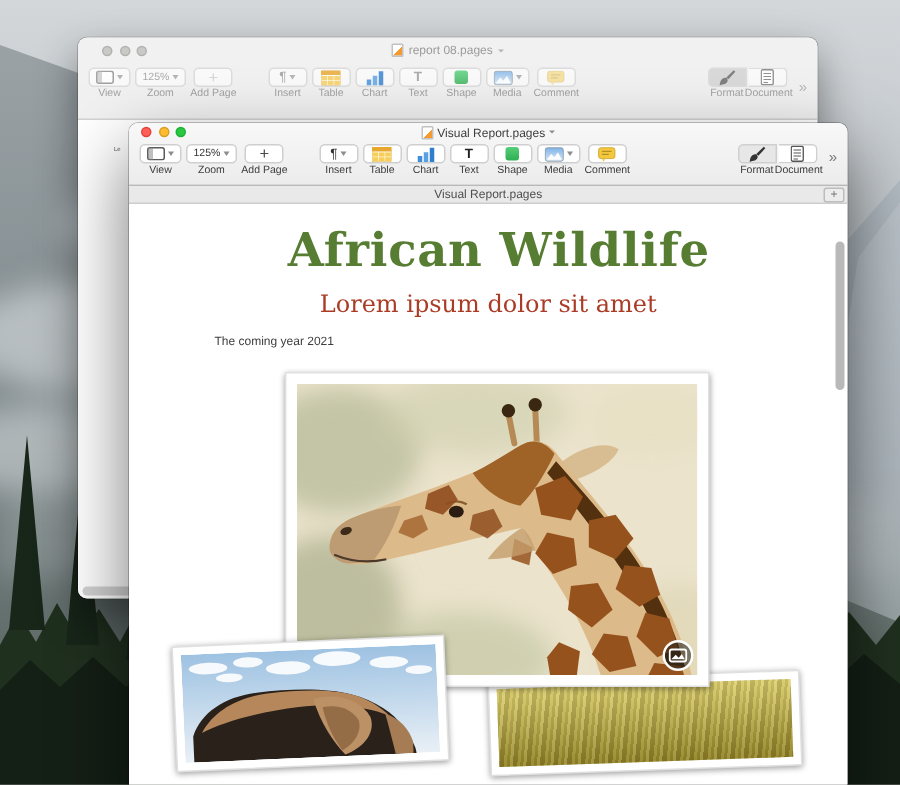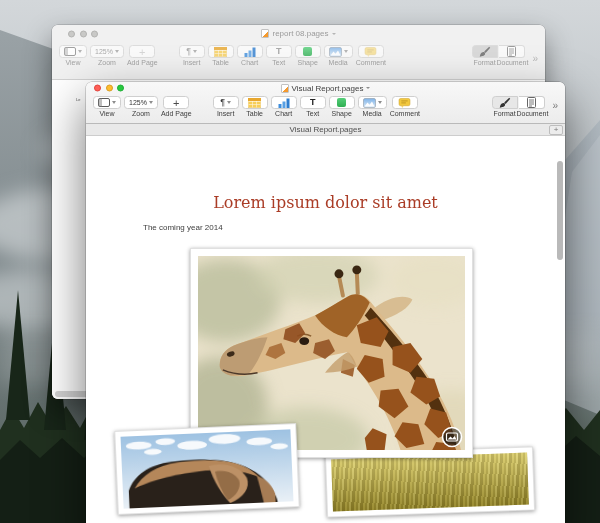--- a/index.html
+++ b/index.html
@@ -432,22 +432,23 @@
           </div>
       </div>
     </div>
 
     <div class="tabbar">
       <span>Visual Report.pages</span>
       <span class="tab-add">+</span>
     </div>
 
     <div class="docarea">
+      <div class="doc-title">African Wildlife</div>
       <div class="doc-subtitle">Lorem ipsum dolor sit amet</div>
-      <div class="doc-byline">The coming year 2014</div>
+      <div class="doc-byline">The coming year 2021</div>
 
       <div class="photo giraffe">
         <div class="inner">
           <svg width="100%" height="100%" viewBox="0 0 269 196" preserveAspectRatio="none">
             <defs>
                 <filter id="gb" x="-40%" y="-40%" width="180%" height="180%">
                   <feGaussianBlur stdDeviation="8"></feGaussianBlur>
                 </filter>
               </defs>
             <rect width="269" height="196" fill="#ebe3cc"></rect>

